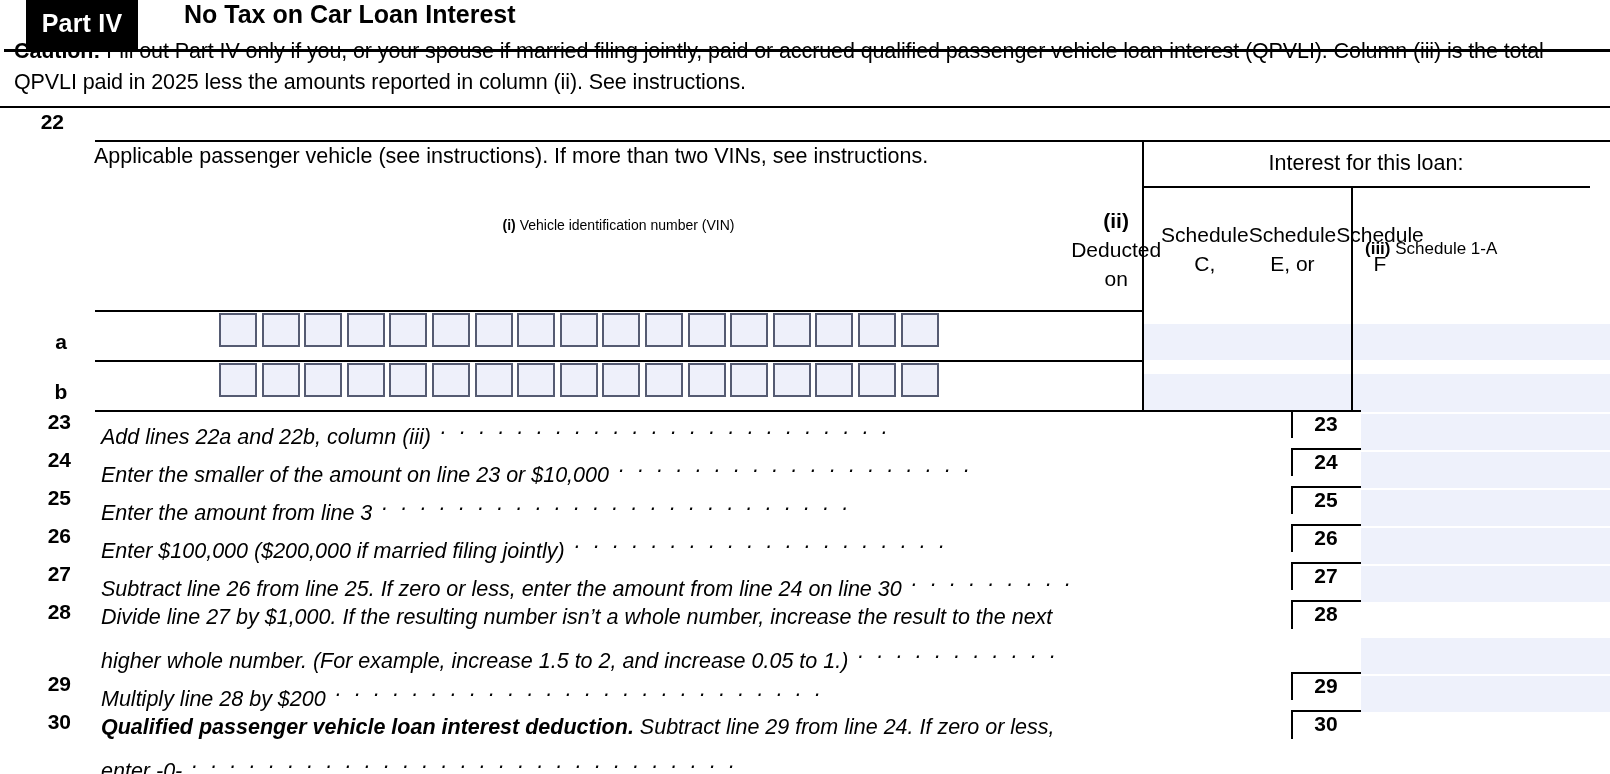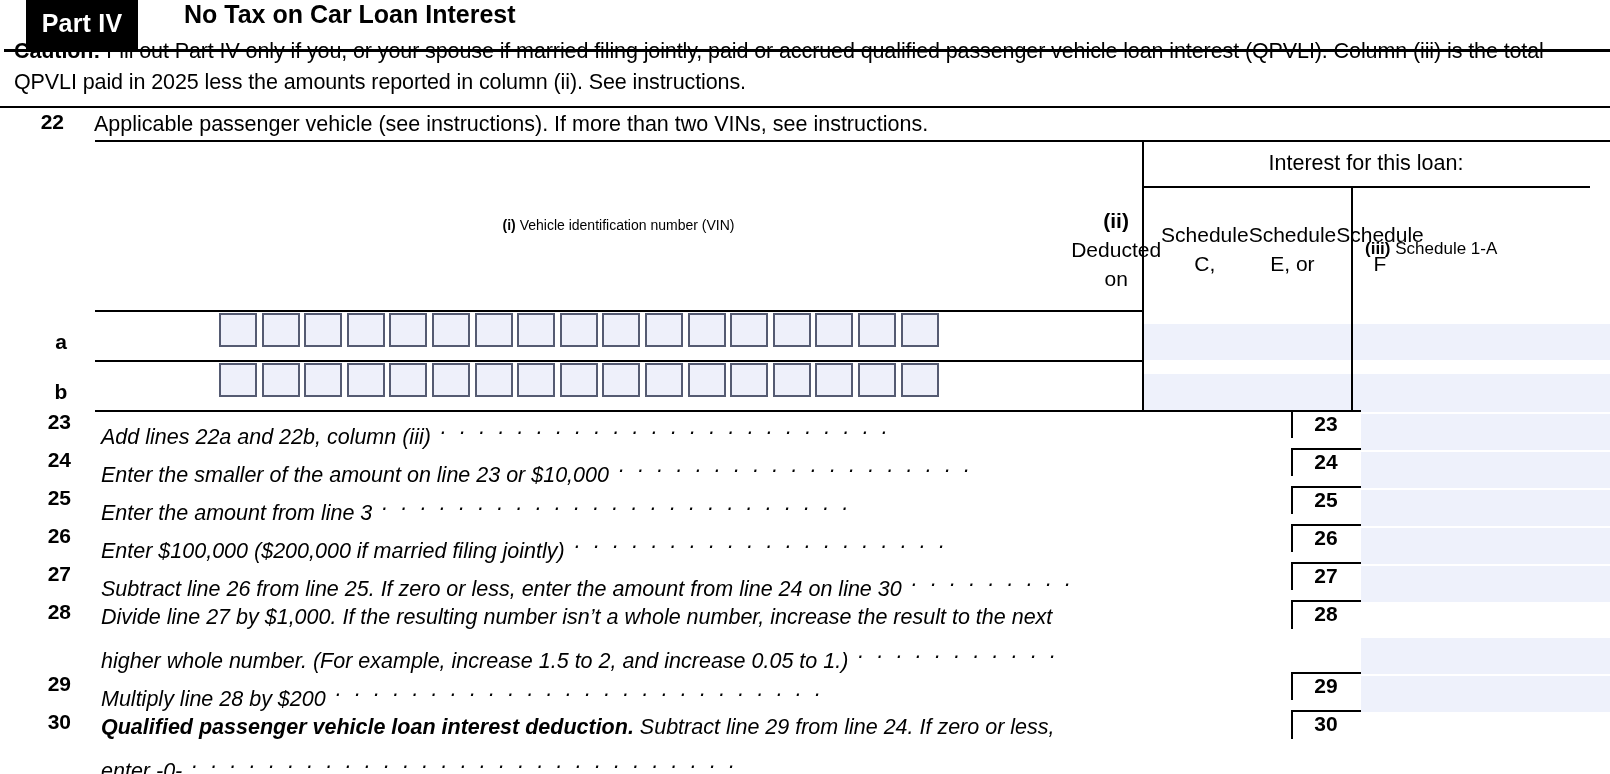--- a/index.html
+++ b/index.html
@@ -54,21 +54,21 @@
   .line22 {
     position: absolute; left: 0; top: 110px; width: 1610px; height: 32px;
     display: flex; align-items: flex-start;
   }
   .lnum {
     font-size: 21px; font-weight: bold;
     width: 70px; text-align: right; padding-right: 6px;
     flex: 0 0 70px;
   }
   .line22 .ltext {
-    font-size: 21.5px; padding-left: 24px; line-height: 28px;
+    font-size: 21.5px; padding-left: 24px; line-height: 28px; margin-top: 32px;
   }
 
   
   .vtable {
     position: absolute; left: 95px; top: 140px;
     width: 1515px; height: 270px;
   }
   .vt-top-rule {
     position: absolute; left: 0; top: 0; width: 1515px; height: 0;
     border-top: 2.5px solid #000;

